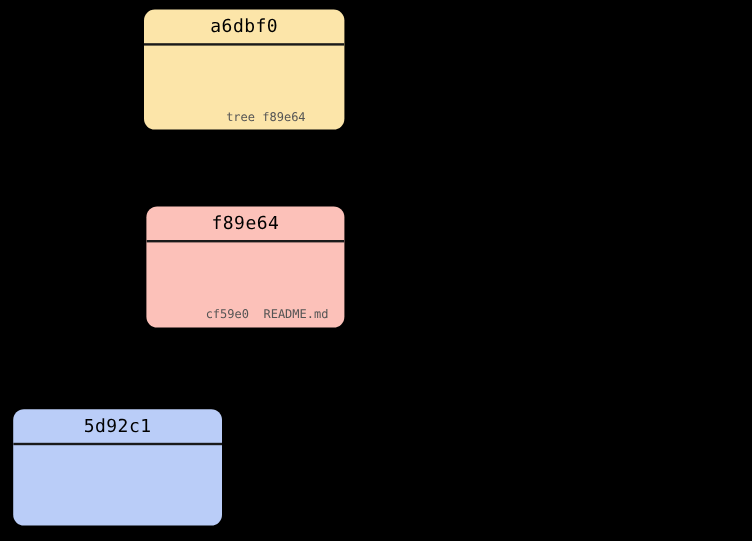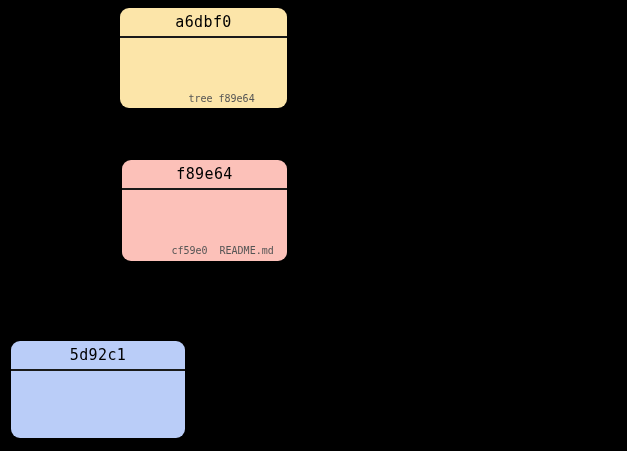--- a/index.html
+++ b/index.html
@@ -58,21 +58,21 @@
   .body-center { text-align: center; }
   .body-center .body-lines { display: inline-block; text-align: left; }
 
   
   .theme-yellow { background: #fce5a9; }
   .theme-pink   { background: #fcc1b9; }
   .theme-blue   { background: #bacdf8; }
 
   
   #node-commit-a6dbf0 { left: 120px; top: 8px;   width: 167px; height: 100px; }
-  #node-tree-f89e64   { left: 122px; top: 160px; width: 165px; height: 101px; }
+  #node-tree-f89e64   { left: 122px; top: 172px; width: 165px; height: 101px; }
   #node-blob-5d92c1   { left: 11px;  top: 341px; width: 174px; height: 97px; }
   #node-blob-cf59e0   { left: 232px; top: 341px; width: 165px; height: 97px; }
   #node-blob-6d725d   { left: 452px; top: 341px; width: 162px; height: 97px; }
 </style>
 </head>
 <body>
 
 <div id="canvas">
 
   <div class="node theme-yellow" id="node-commit-a6dbf0">

